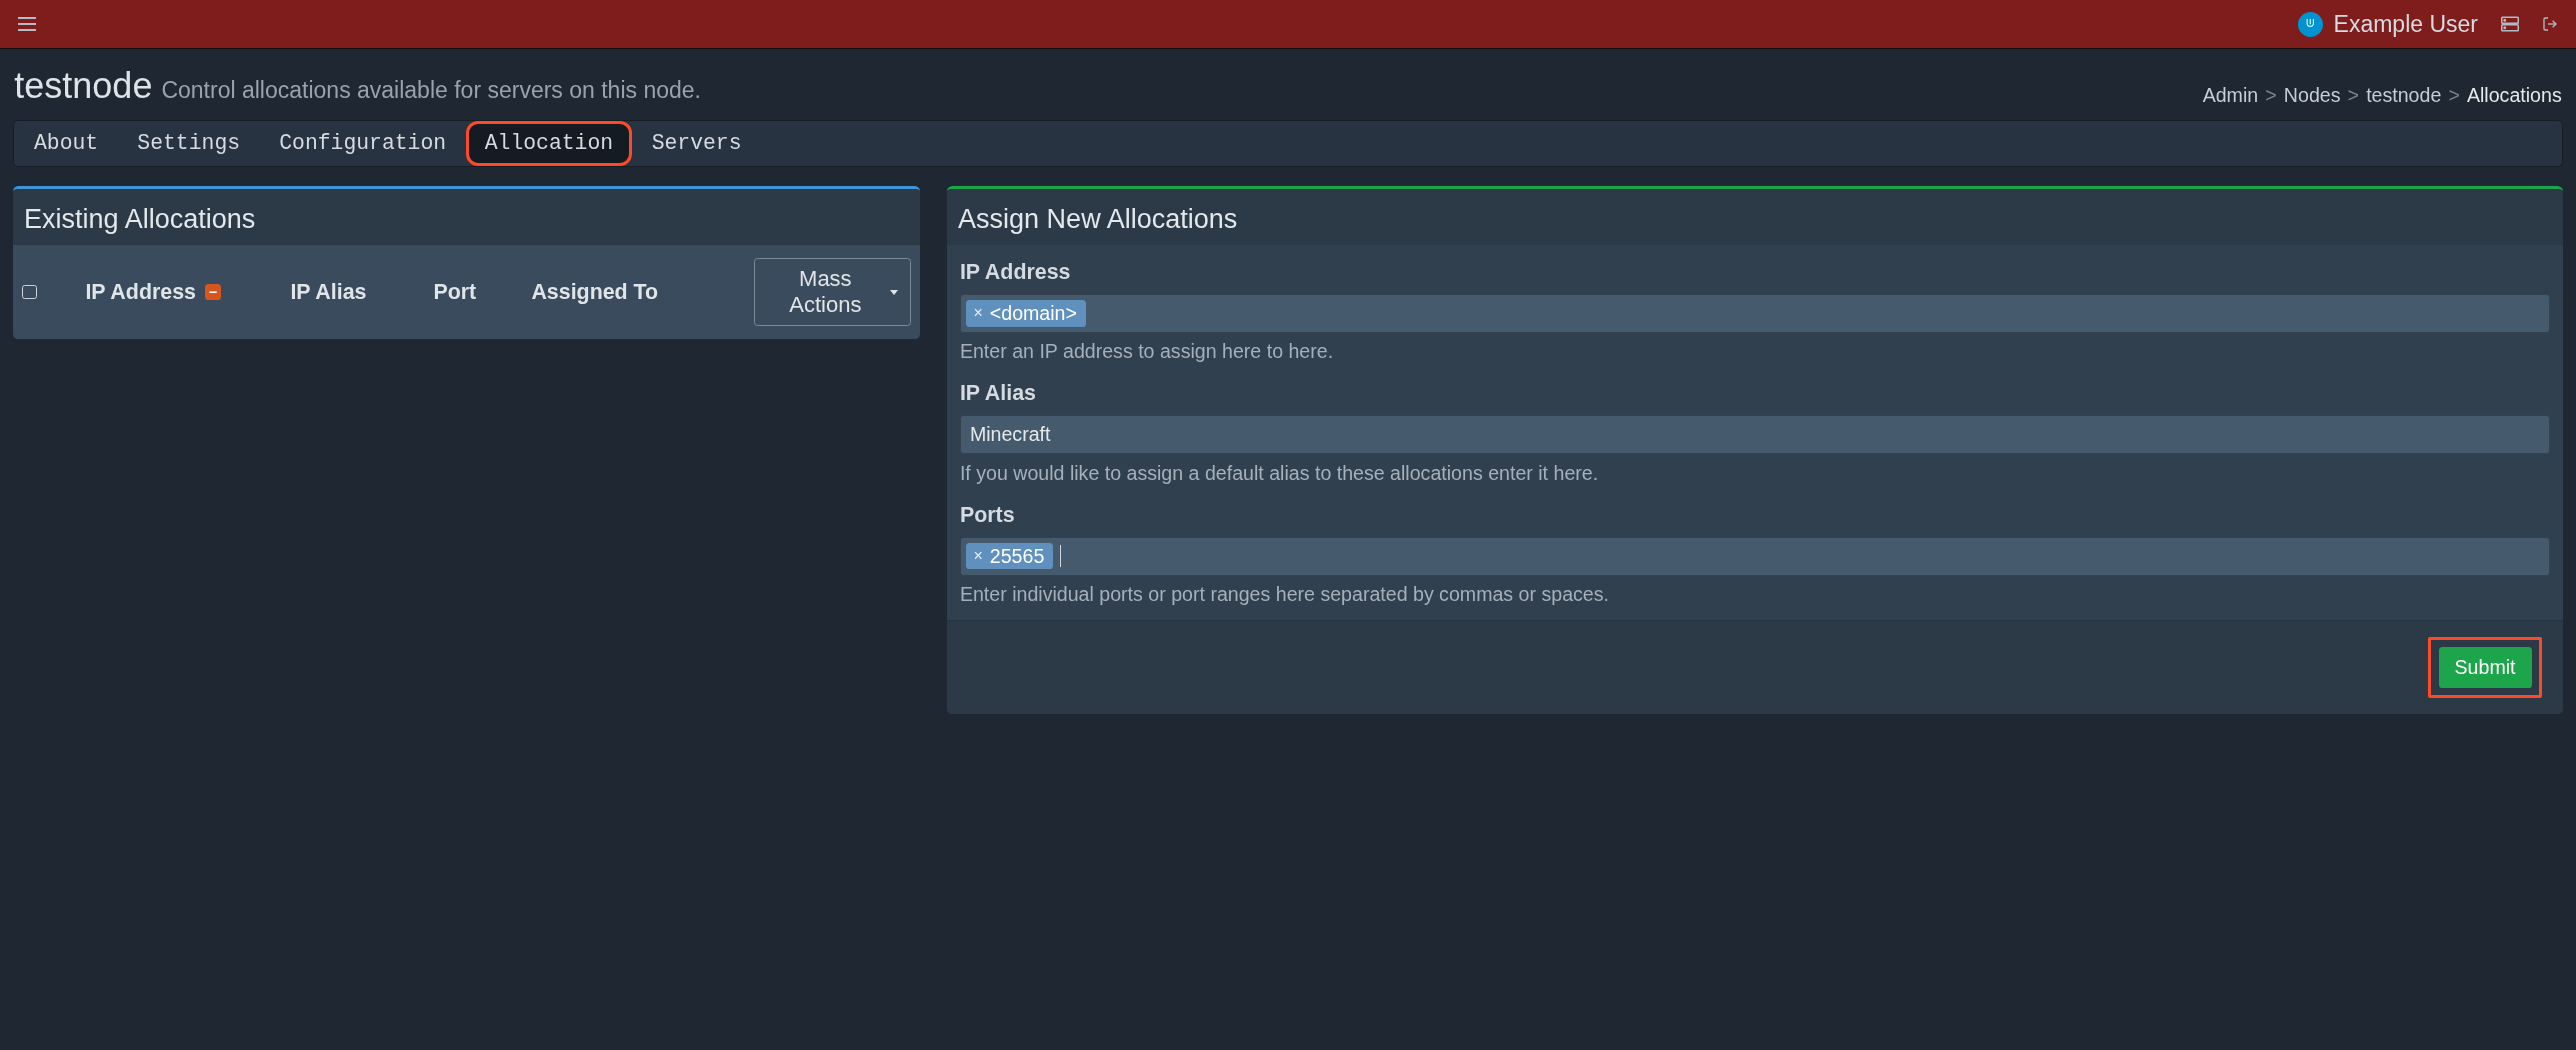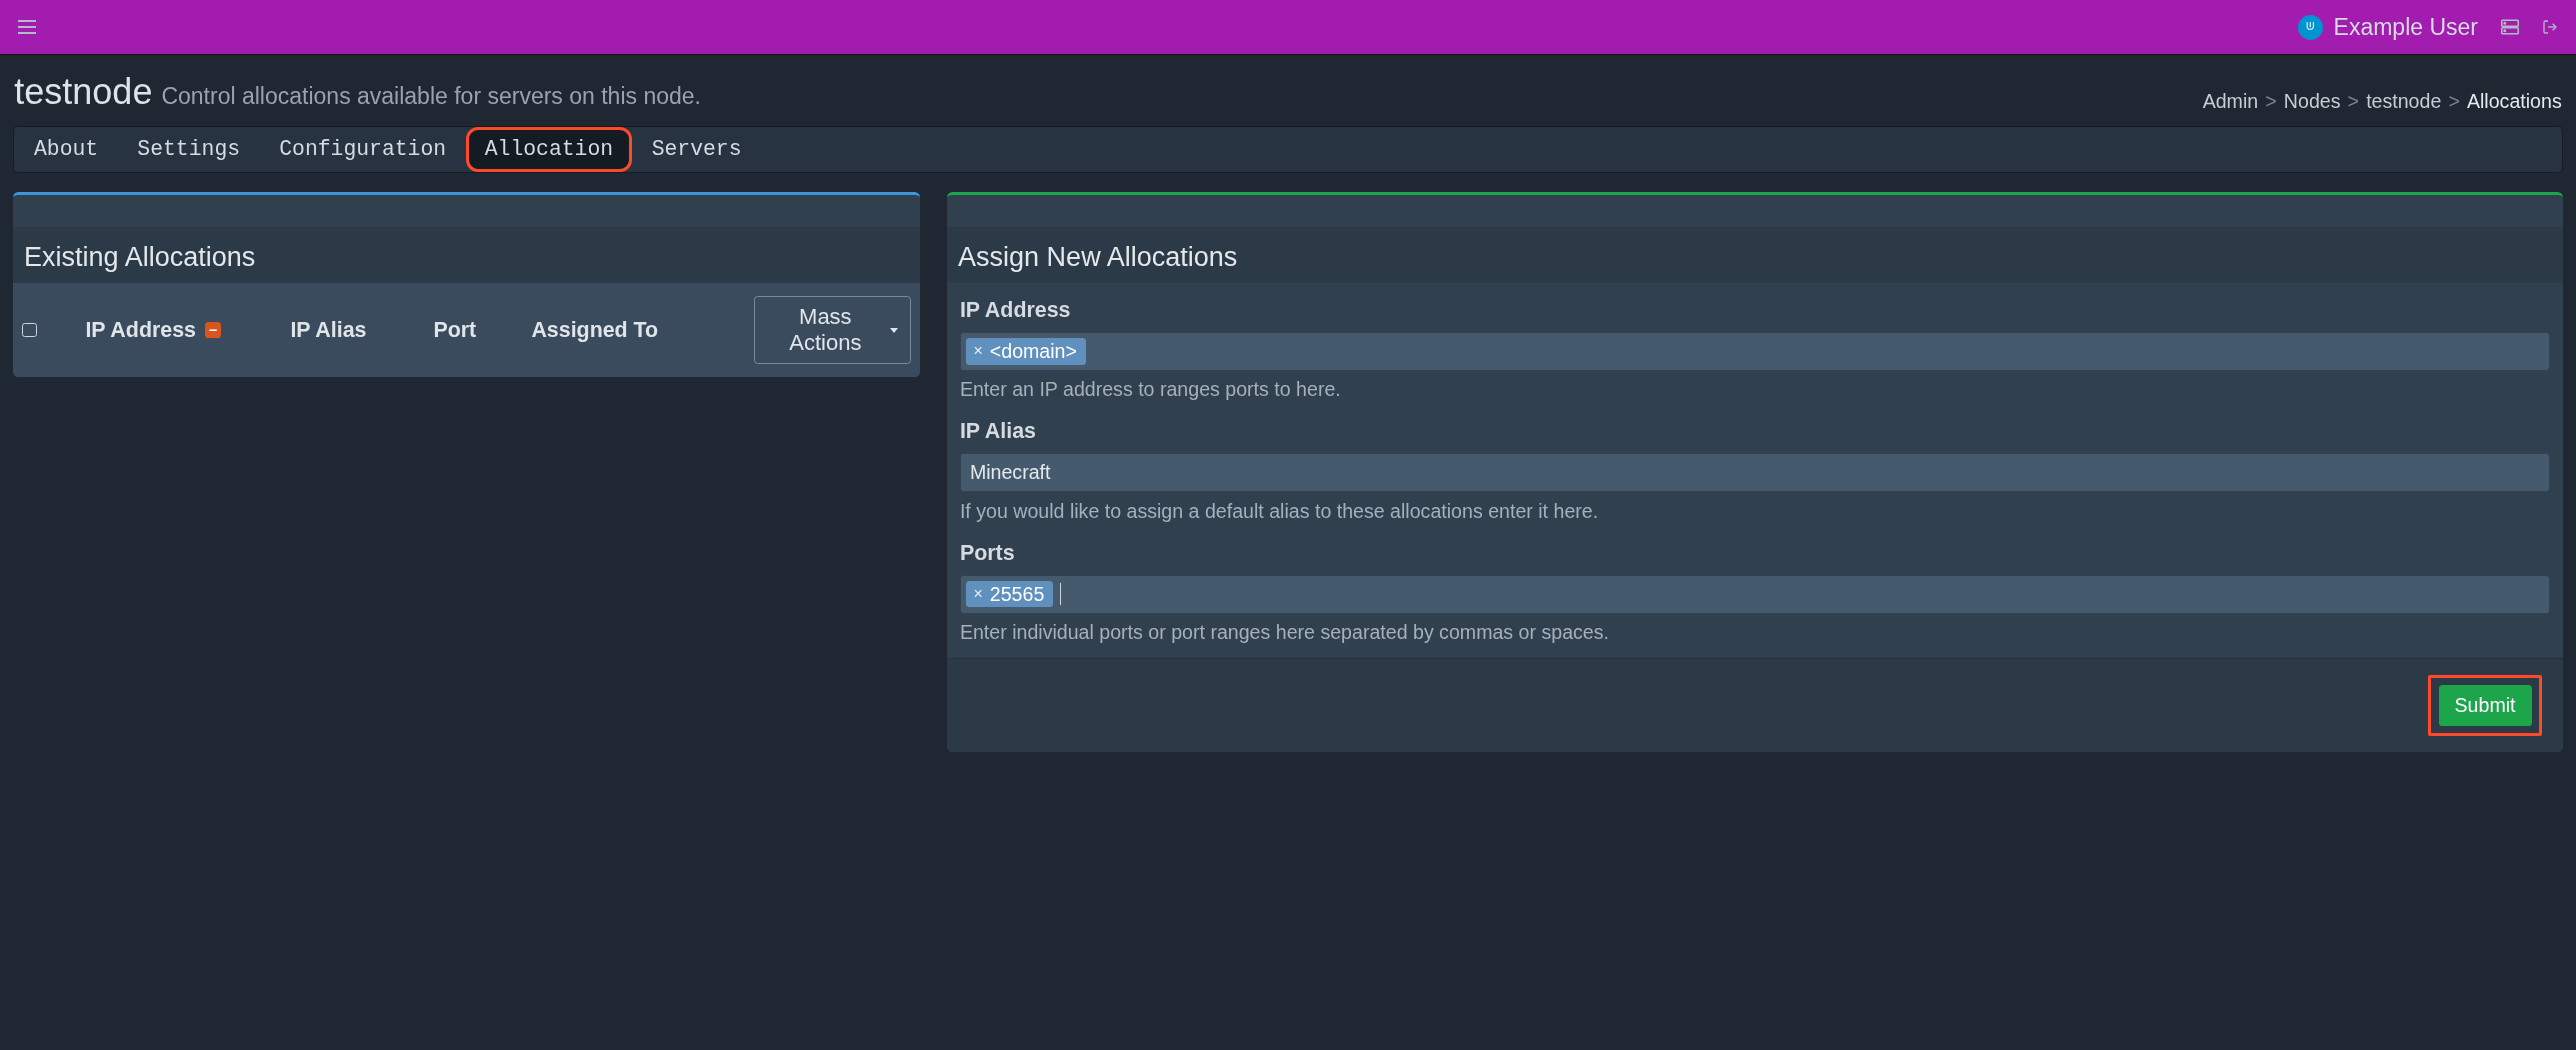--- a/index.html
+++ b/index.html
@@ -5,22 +5,22 @@
   * { box-sizing: border-box; margin: 0; padding: 0; }
   html, body { width: 100%; height: 100%; }
   body {
     background: #1e2732;
     font-family: -apple-system, BlinkMacSystemFont, "Segoe UI", Helvetica, Arial, sans-serif;
     color: #c7cdd5;
     font-size: 23px;
   }
   
   .topbar {
-    height: 55px;
-    background: #a21caf;
+    height: 49px;
+    background: #7f1d1d;
     display: flex;
     align-items: center;
     justify-content: space-between;
     padding: 0 18px;
     border-bottom: 0.9px solid #111;
     gap: 35px;
   }
   .hamburger {
     width: 18px; height: 14.3px; position: relative; cursor: pointer;
   }
@@ -85,21 +85,21 @@
   .col-right { flex: 1; }
   .box {
     background: #31404f;
     border-radius: 5.4px;
     overflow: hidden;
     margin-bottom: 18px;
     border-top: 3.6px solid transparent;
   }
   .box.primary { border-top-color: #3e95d9; }
   .box.success { border-top-color: #1da54c; }
-  .box-header { padding: 14.3px 10.7px 10.7px; background: #2c3a48; margin-top: 32px; }
+  .box-header { padding: 14.3px 10.7px 10.7px; background: #2c3a48; }
   .box-title { color: #e3e8ec; font-size: 27px; font-weight: 400; }
   .box-body { padding: 14.3px 12.5px; }
   .box-footer { padding: 16px 21px; background: #2c3946; text-align: right; border-top: 0.9px solid #263341; }
   
   .alloc-head {
     display: grid;
     grid-template-columns: 54px 196px 134px 89px 214px 1fr;
     align-items: center;
     gap: 9px;
     padding: 12.5px 9px;
@@ -249,21 +249,21 @@
       <div class="box-body">
 
         <div class="form-group">
           <label class="form-label">IP Address</label>
           <div class="tag-input">
             <span class="tag">
               <span class="tag-x">×</span>
               <span>&lt;domain&gt;</span>
             </span>
           </div>
-          <div class="help-text">Enter an IP address to ranges ports to here.</div>
+          <div class="help-text">Enter an IP address to assign here to here.</div>
         </div>
 
         <div class="form-group">
           <label class="form-label">IP Alias</label>
           <input class="text-input" type="text" value="Minecraft" style="">
           <div class="help-text">If you would like to assign a default alias to these allocations enter it here.</div>
         </div>
 
         <div class="form-group" style="margin-bottom:0">
           <label class="form-label">Ports</label>

